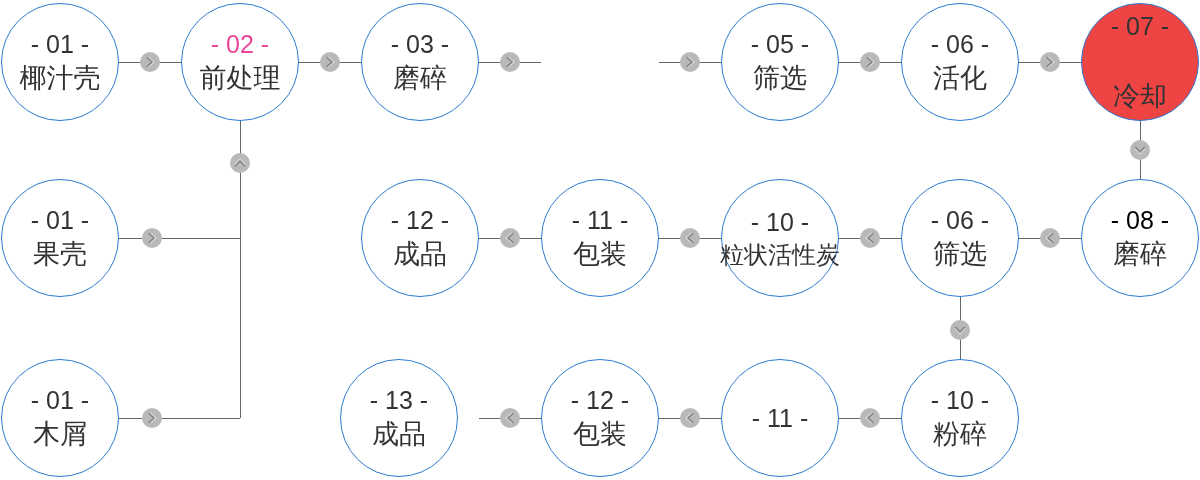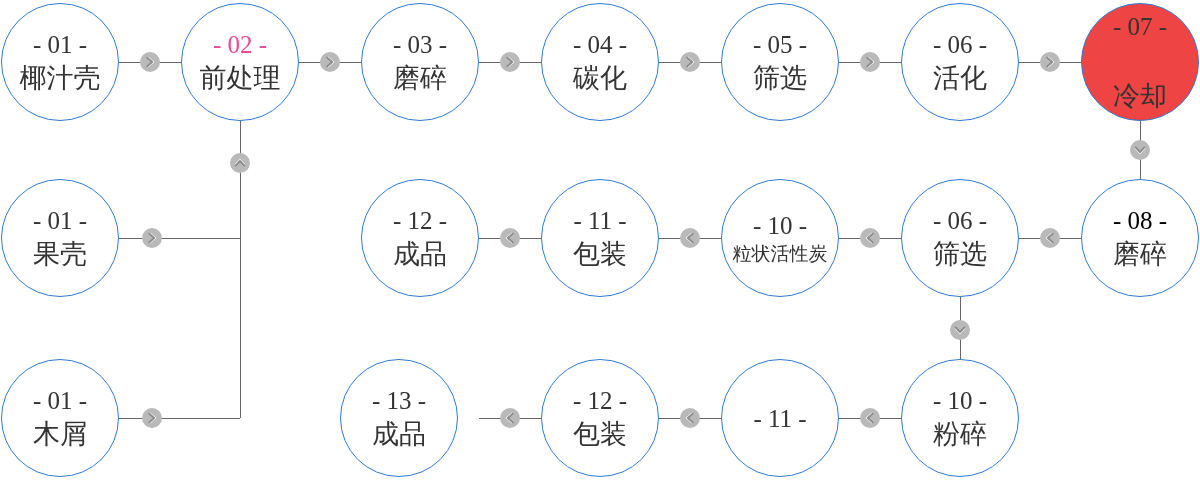--- a/index.html
+++ b/index.html
@@ -5,21 +5,21 @@
   html, body {
     margin: 0;
     padding: 0;
     background: #ffffff;
   }
   .canvas {
     position: relative;
     width: 1200px;
     height: 480px;
     background: #ffffff;
-    font-family: Liberation Serif, serif;
+    font-family: Liberation Sans, sans-serif;
     overflow: hidden;
   }
   .line {
     position: absolute;
     background: #666666;
     z-index: 1;
   }
   .node {
     position: absolute;
     width: 118px;
@@ -40,21 +40,21 @@
     color: #333333;
     white-space: pre;
   }
   .node .label {
     font-size: 27px;
     line-height: 1.3;
     color: #333333;
     white-space: nowrap;
   }
   .node.small .label {
-    font-size: 19px;
+    font-size: 24px;
   }
   .badge {
     position: absolute;
     width: 20px;
     height: 20px;
     z-index: 3;
   }
   .badge svg { display: block; }
 </style>
 </head>
@@ -210,24 +210,20 @@
       <div class="label" style="color: rgb(51, 51, 51);">椰汁壳</div>
     </div>
     <div class="node" style="left: 181px; top: 3px; border-color: rgb(45, 123, 210); background: rgb(255, 255, 255);">
       <div class="num" style="color: #ec4899; text-align: center;">- 02 -</div>
       <div class="label" style="color: rgb(51, 51, 51);">前处理</div>
     </div>
     <div class="node" style="left: 361px; top: 3px; border-color: rgb(45, 123, 210); background: rgb(255, 255, 255);">
       <div class="num" style="color: rgb(51, 51, 51);">- 03 -</div>
       <div class="label" style="color: rgb(51, 51, 51);">磨碎</div>
     </div>
-    <div class="node" style="left: 541px; top: 3px; border-color: rgb(45, 123, 210); background: rgb(255, 255, 255);">
-      <div class="num" style="color: rgb(51, 51, 51);">- 04 -</div>
-      <div class="label" style="color: rgb(51, 51, 51);">碳化</div>
-    </div>
     <div class="node" style="left: 721px; top: 3px; border-color: rgb(45, 123, 210); background: rgb(255, 255, 255); text-align: center;">
       <div class="num" style="color: rgb(51, 51, 51);">- 05 -</div>
       <div class="label" style="color: rgb(51, 51, 51);">筛选</div>
     </div>
     <div class="node" style="left: 901px; top: 3px; border-color: rgb(45, 123, 210); background: rgb(255, 255, 255);">
       <div class="num" style="color: rgb(51, 51, 51);">- 06 -</div>
       <div class="label" style="color: rgb(51, 51, 51);">活化</div>
     </div>
     <div class="node" style="left: 1081px; top: 3px; border-color: rgb(45, 123, 210); background: #ef4444;">
       <div class="num" style="color: rgb(51, 51, 51);">- 07 -</div>

